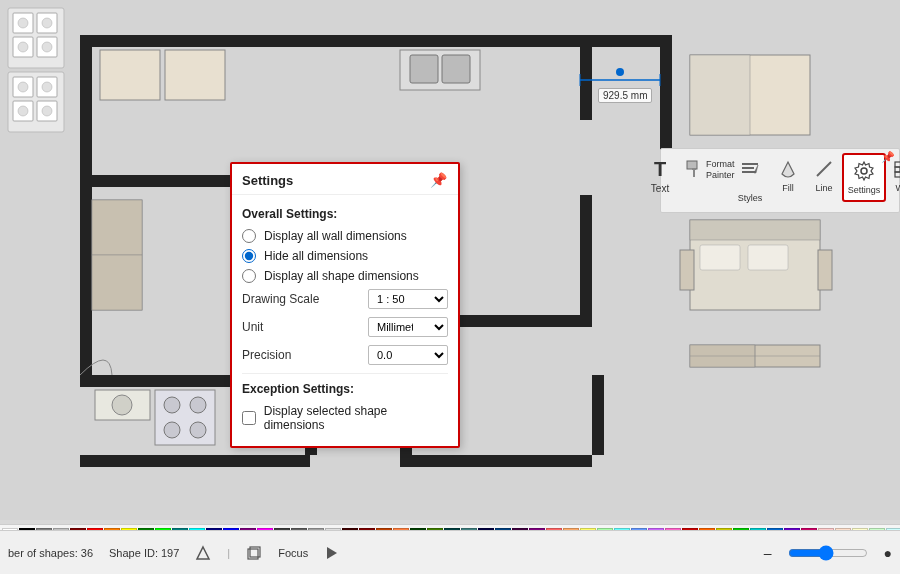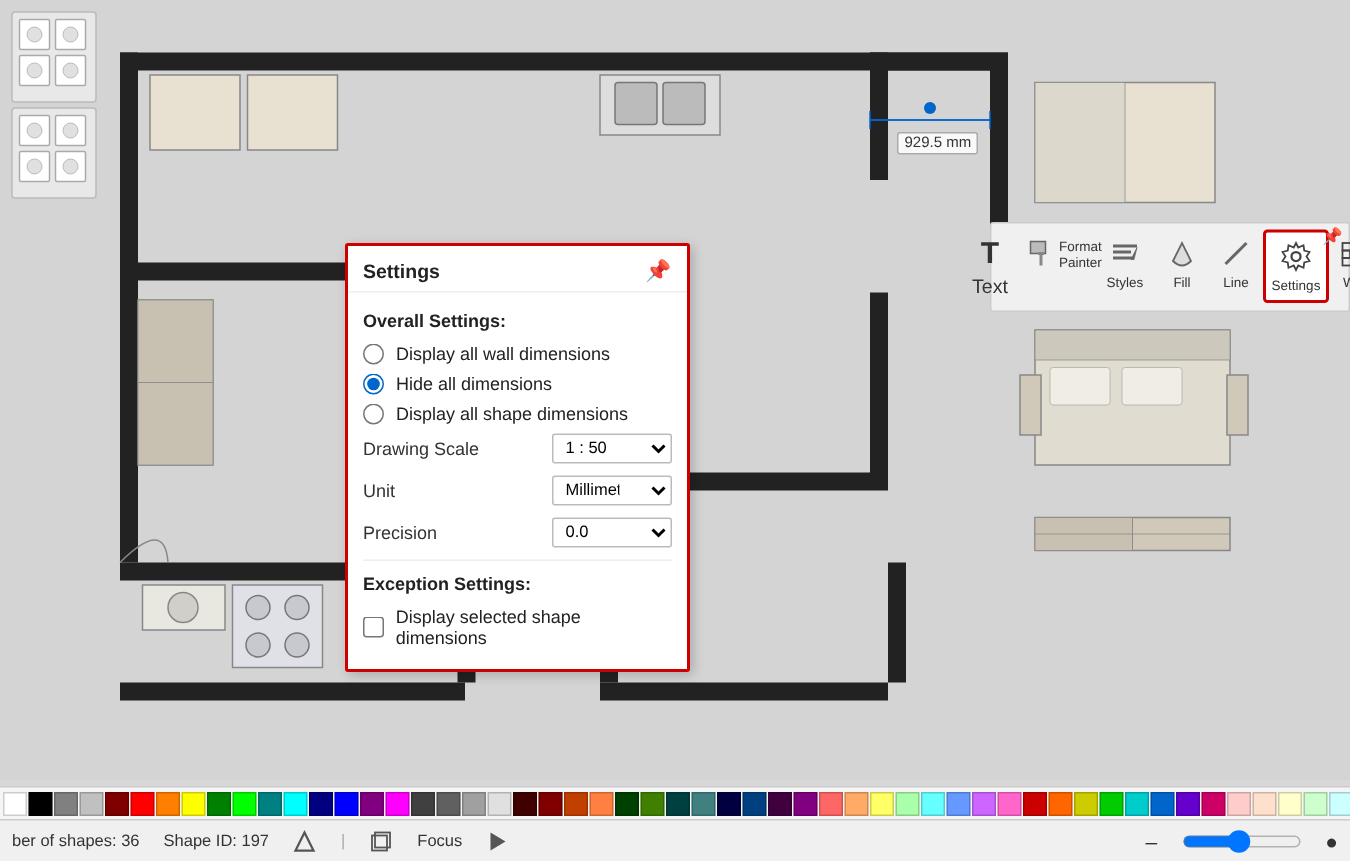--- a/index.html
+++ b/index.html
@@ -177,21 +177,21 @@
     .divider {
       border: none;
       border-top: 1px solid #eee;
       margin: 8px 0;
     }
 
     
     .status-bar {
       position: absolute;
       bottom: 0; left: 0; right: 0;
-      height: 28px;
+      height: 44px;
       background: #f0f0f0;
       border-top: 1px solid #ccc;
       display: flex;
       align-items: center;
       padding: 0 8px;
       font-size: 11px;
       color: #333;
       gap: 16px;
     }
 
@@ -337,21 +337,21 @@
   </svg>
 
   <div class="dimension-label" style="top:88px;left:598px;">929.5 mm</div>
 </div>
 
 <div class="toolbar" style="top:148px;right:0;width:240px;background:#f0f0f0;border:1px solid #ccc;border-radius:2px;padding:2px;position:absolute;">
   <div class="toolbar-icons" style="display:flex;flex-direction:row;gap:0;padding:2px 0;">
 
     <div class="toolbar-item" style="width:44px;padding:4px 2px;display:flex;flex-direction:column;align-items:center;cursor:pointer;border-radius:3px;">
       <div class="icon-svg" style="width:24px;height:24px;display:flex;align-items:center;justify-content:center;font-size:20px;font-weight:bold;color:#333;">T</div>
-      <div class="item-label" style="font-size:13px;color:#333;text-align:center;margin-top:2px;">Text</div>
+      <div class="item-label" style="font-size:10px;color:#333;text-align:center;margin-top:2px;">Text</div>
     </div>
 
     <div class="toolbar-item" style="width:48px;padding:4px 2px;display:flex;flex-direction:row;align-items:center;cursor:pointer;border-radius:3px;">
       <div class="icon-svg" style="width:24px;height:24px;display:flex;align-items:center;justify-content:center;font-size:16px;">
         <svg width="22" height="22" viewBox="0 0 22 22">
             <rect x="3" y="3" width="10" height="8" fill="#bbb" stroke="#666" stroke-width="1"></rect>
             <rect x="8" y="10" width="4" height="2" fill="#888"></rect>
             <rect x="9" y="12" width="2" height="7" fill="#888"></rect>
           </svg>
       </div>
@@ -360,21 +360,21 @@
 
     <div class="toolbar-item" style="width:40px;padding:4px 2px;display:flex;flex-direction:column;align-items:center;cursor:pointer;border-radius:3px;">
       <div class="icon-svg" style="width:24px;height:24px;display:flex;align-items:center;justify-content:center;">
         <svg width="22" height="22" viewBox="0 0 22 22">
             <rect x="3" y="5" width="16" height="2" fill="#666"></rect>
             <rect x="3" y="9" width="12" height="2" fill="#666"></rect>
             <rect x="3" y="13" width="14" height="2" fill="#666"></rect>
             <path d="M15 15 L19 7 L17 15 Z" fill="#666" stroke="#666" stroke-width="0.5"></path>
           </svg>
       </div>
-      <div class="item-label" style="font-size:9px;color:#333;text-align:center;margin-top:2px;">Styles</div>
+      <div class="item-label" style="font-size:9px;color:#333;text-align:center;margin-top:12px;">Styles</div>
     </div>
 
     <div class="toolbar-item" style="width:36px;padding:4px 2px;display:flex;flex-direction:column;align-items:center;cursor:pointer;border-radius:3px;">
       <div class="icon-svg" style="width:24px;height:24px;display:flex;align-items:center;justify-content:center;">
         <svg width="22" height="22" viewBox="0 0 22 22">
             <path d="M5 16 L11 4 L17 16 Q14 19 11 19 Q8 19 5 16Z" fill="#ddd" stroke="#666" stroke-width="1.2"></path>
           </svg>
       </div>
       <div class="item-label" style="font-size:9px;color:#333;text-align:center;margin-top:2px;">Fill</div>
     </div>

